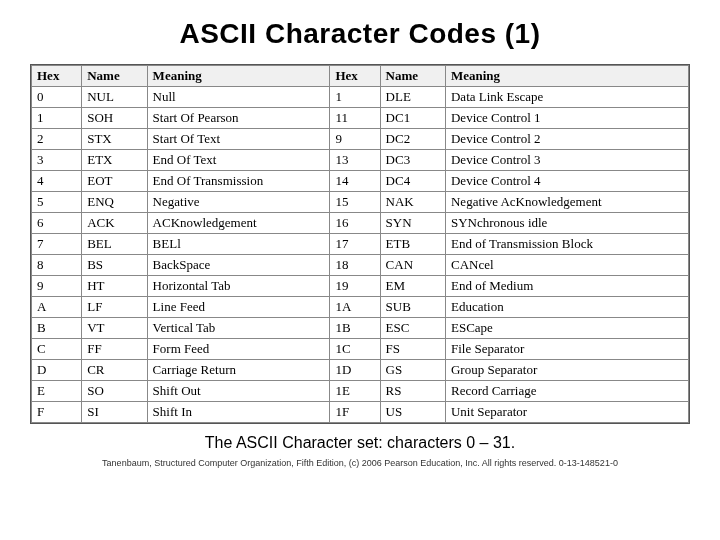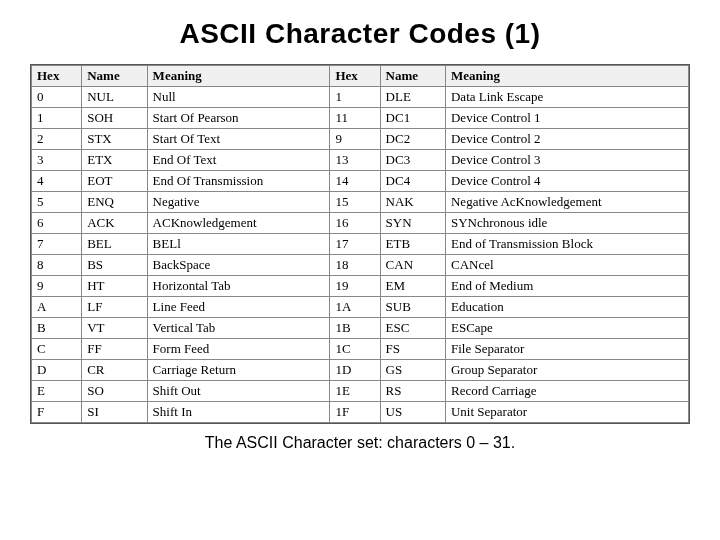--- a/index.html
+++ b/index.html
@@ -203,13 +203,14 @@
       <td>Shift In</td>
       <td>1F</td>
       <td>US</td>
       <td>Unit Separator</td>
     </tr>
         </tbody>
     </table>
   </div>
 
   <div class="subtitle">The ASCII Character set: characters 0 – 31.</div>
+  <div class="footer">Tanenbaum, Structured Computer Organization, Fifth Edition, (c) 2006 Pearson Education, Inc. All rights reserved. 0-13-148521-0</div>
 </div>
 
 </body></html>

